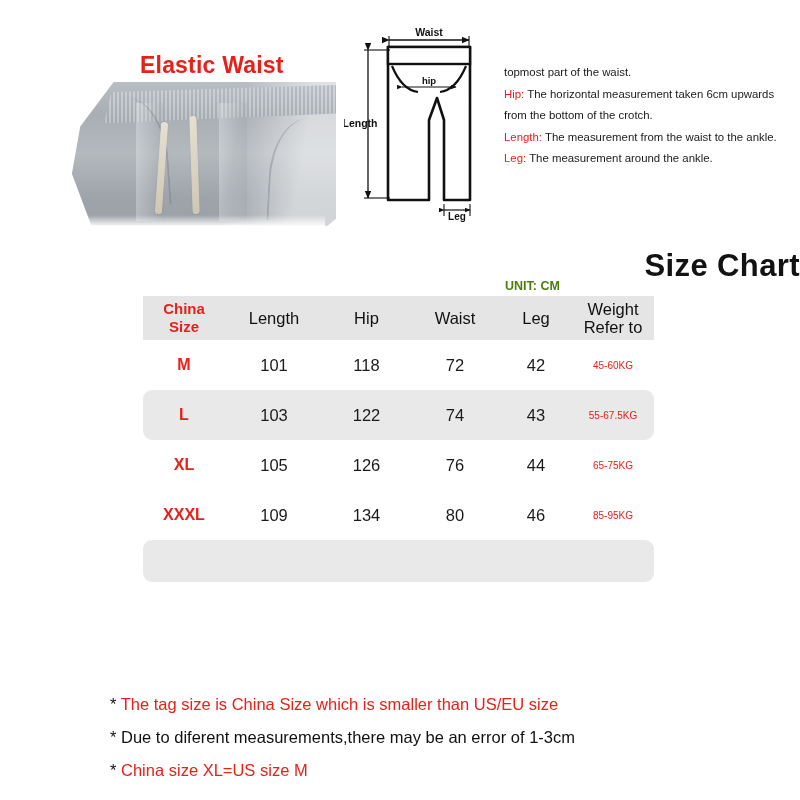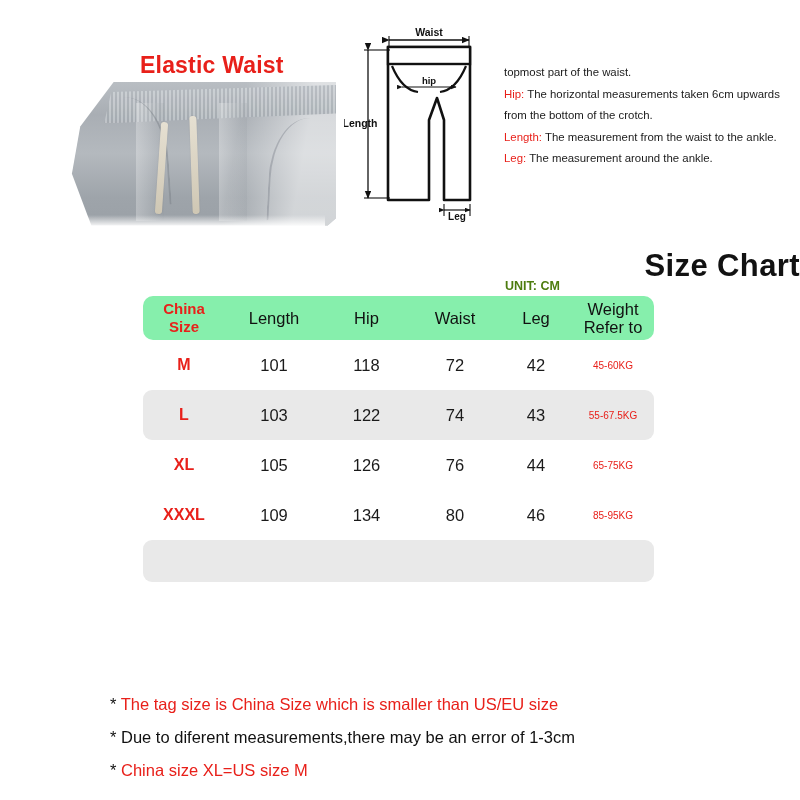--- a/index.html
+++ b/index.html
@@ -162,22 +162,22 @@
     width: 511px;
   }
   .row {
     display: flex;
     align-items: center;
     height: 50px;
     border-radius: 9px;
   }
   .row.header {
     height: 44px;
-    background: #86efac;
-    border-radius: 10px;
+    background: #e5e5e5;
+    border-radius: 0;
   }
   .row.striped {
     background: #e9e9e9;
   }
   .row.empty {
     height: 42px;
     background: #e9e9e9;
   }
   .cell {
     text-align: center;
@@ -286,21 +286,21 @@
     <line x1="126" y1="176" x2="126" y2="188" stroke="#111" stroke-width="1.1"></line>
     <text x="113" y="192" font-family="Liberation Sans, sans-serif" font-size="10" font-weight="bold" fill="#111" text-anchor="middle">Leg</text>
   </svg>
 </div>
 
 <div id="measurement-legend">
   <div class="legend-line">
     <span class="legend-term"></span><span>topmost part of the waist.</span>
   </div>
   <div class="legend-line">
-    <span class="legend-term">Hip:</span><span> The horizontal measurements taken 6cm upwards</span>
+    <span class="legend-term">Hip:</span><span> The horizontal measurement taken 6cm upwards</span>
   </div>
   <div class="legend-line">
     <span class="legend-term"></span><span>from the bottom of the crotch.</span>
   </div>
   <div class="legend-line">
     <span class="legend-term">Length:</span><span> The measurement from the waist to the ankle.</span>
   </div>
   <div class="legend-line">
     <span class="legend-term">Leg:</span><span> The measurement around the ankle.</span>
   </div>

